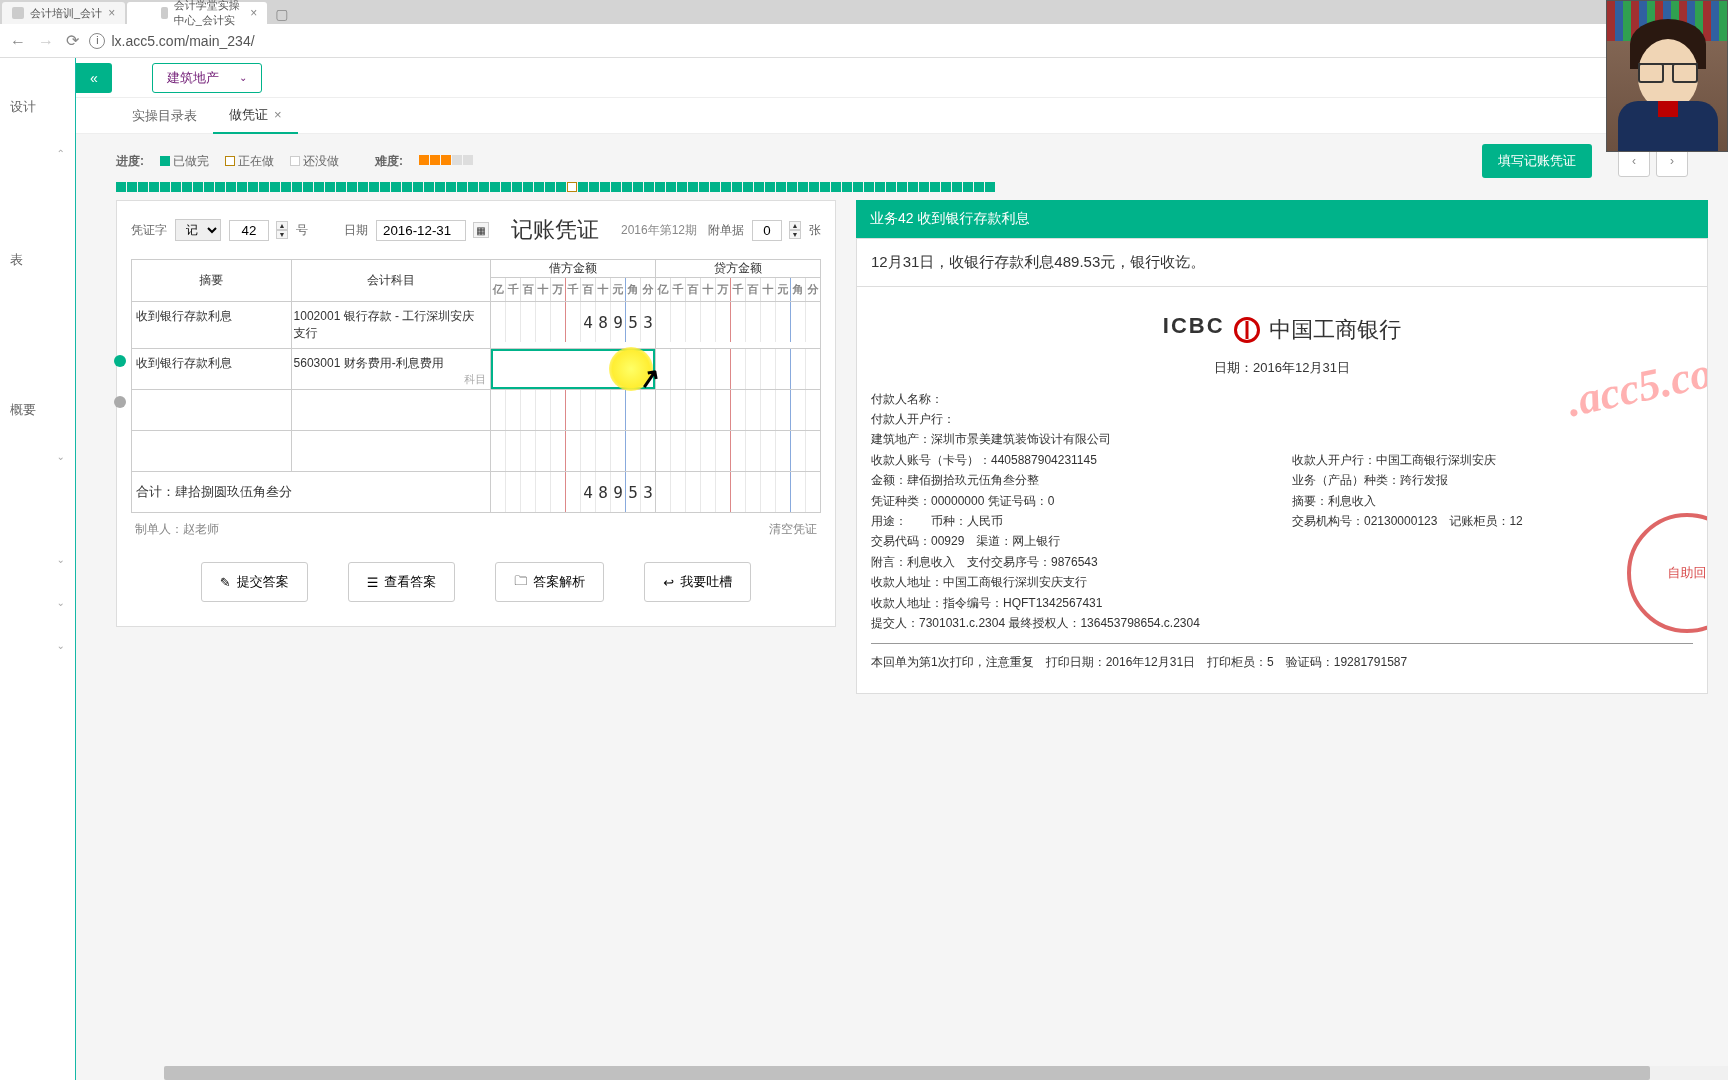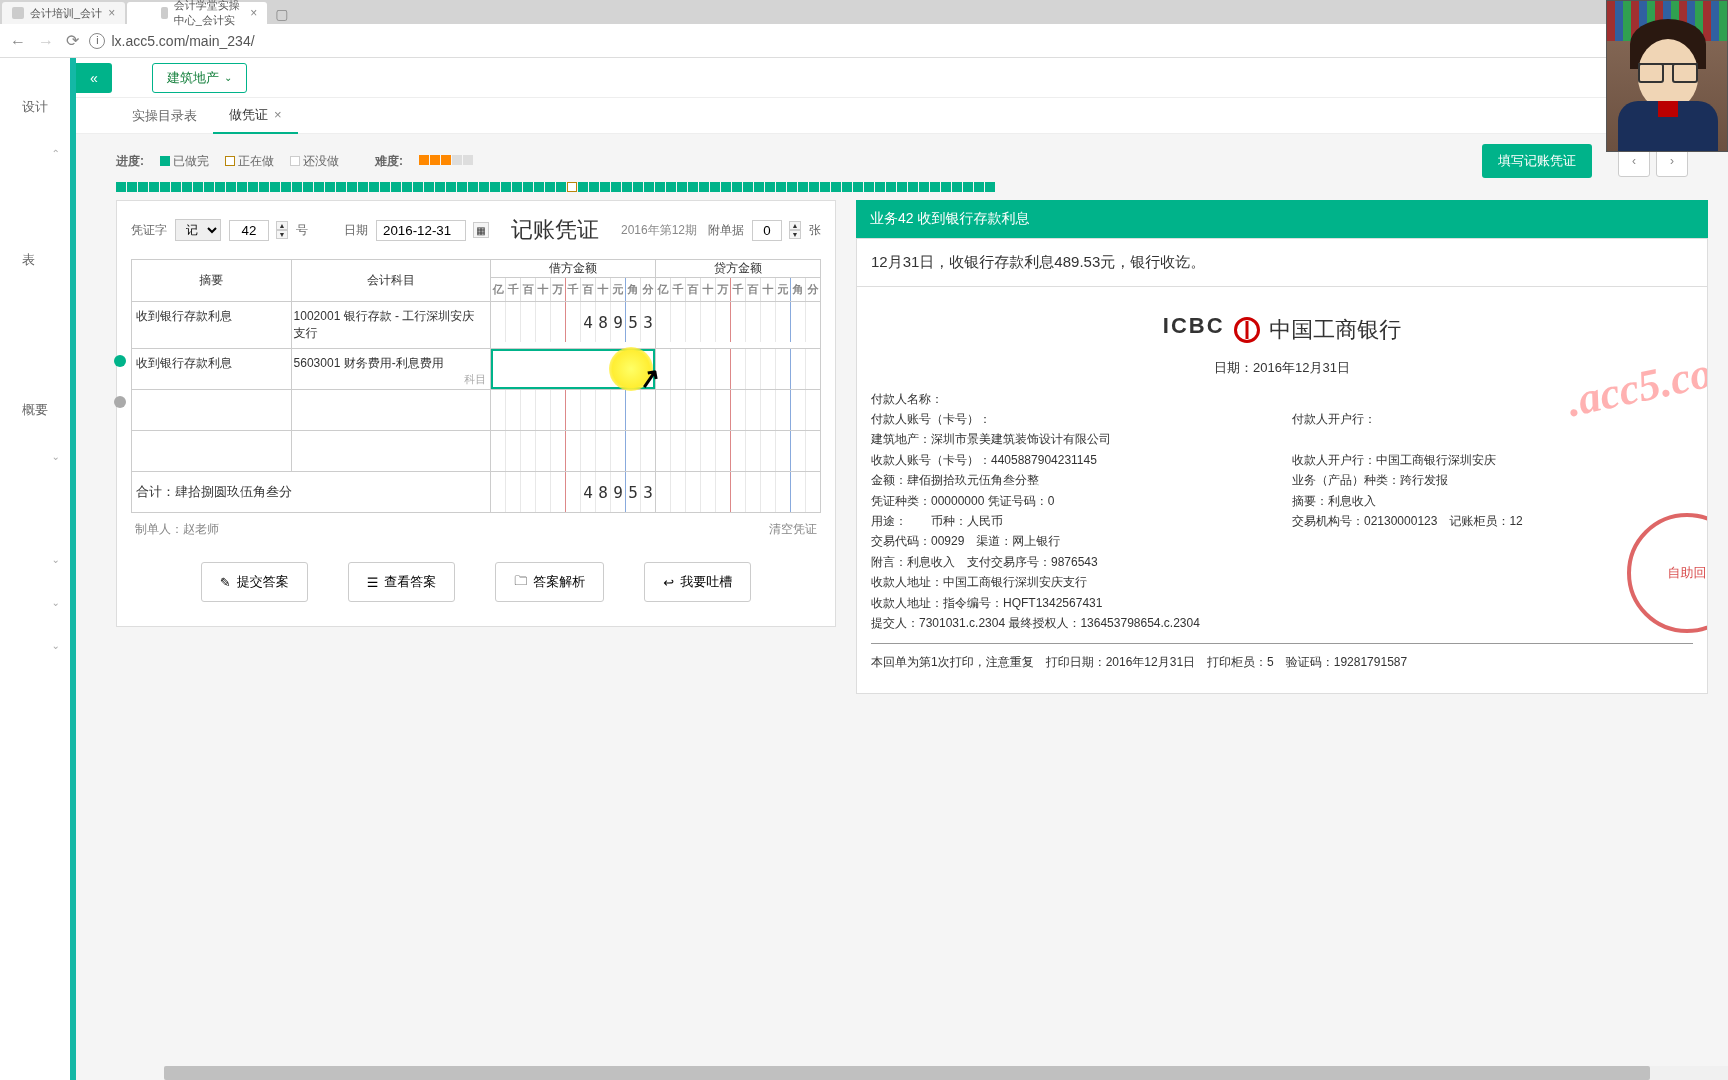--- a/index.html
+++ b/index.html
@@ -12,29 +12,29 @@
   .tab-icon { width: 12px; height: 12px; background: #ccc; border-radius: 2px; }
   .tab-close { color: #888; font-size: 12px; }
   .new-tab { padding: 2px 8px; color: #888; font-size: 14px; }
   .address-bar { height: 34px; background: #fff; border-bottom: 1px solid #ddd; display: flex; align-items: center; padding: 0 10px; gap: 10px; }
   .nav-arrows { display: flex; gap: 12px; color: #888; font-size: 16px; }
   .url-area { display: flex; align-items: center; gap: 6px; flex: 1; font-size: 14px; color: #555; }
   .url-info-icon { width: 16px; height: 16px; border: 1px solid #888; border-radius: 50%; display: flex; align-items: center; justify-content: center; font-size: 10px; }
   
   
   .app { display: flex; height: calc(1080px - 58px); }
-  .left-sidebar { width: 76px; background: #fff; border-right: 6px solid #14b8a6; padding-top: 0; padding-left: 12px; }
+  .left-sidebar { width: 76px; background: #fff; border-right: 1px solid #14b8a6; padding-top: 0; }
   .sidebar-item { padding: 16px 10px; font-size: 13px; color: #666; display: flex; justify-content: space-between; align-items: center; cursor: pointer; }
   .sidebar-item.first { padding-top: 40px; }
   .chev { color: #aaa; font-size: 10px; }
   
   .main-area { flex: 1; background: #f5f5f5; display: flex; flex-direction: column; position: relative;}
   .top-bar { height: 40px; background: #fff; display: flex; align-items: center; padding-left: 0; border-bottom: 1px solid #eee; }
   .collapse-btn { width: 36px; height: 30px; background: #00b38a; color: #fff; display: flex; align-items: center; justify-content: center; font-size: 14px; border-radius: 0 3px 3px 0; margin-right: 40px;}
-  .category-sel { border: 1px solid #00b38a; padding: 5px 14px; border-radius: 3px; color: #15803d; font-size: 13px; display: flex; align-items: center; gap: 5px; }
+  .category-sel { border: 1px solid #00b38a; padding: 5px 14px; border-radius: 3px; color: #701a75; font-size: 13px; display: flex; align-items: center; gap: 20px; }
   .user-info { margin-left: auto; margin-right: 14px; font-size: 13px; color: #555;}
   .user-info .vip { color: #ff8800; }
   
   .sub-tabs { height: 36px; background: #fff; display: flex; align-items: center; padding-left: 40px; border-bottom: 1px solid #eee; gap: 0; }
   .sub-tab { padding: 8px 16px; font-size: 13px; color: #666; cursor: pointer; display: flex; align-items: center; gap: 6px; }
   .sub-tab.active { color: #333; border-bottom: 2px solid #00b38a; font-weight: 500; }
   
   
   .progress-row { padding: 10px 40px 4px 40px; display: flex; align-items: center; gap: 16px; font-size: 12px; color: #666; }
   .legend-box { width: 10px; height: 10px; display: inline-block; margin-right: 3px; vertical-align: middle; }
@@ -582,21 +582,20 @@
           <div class="receipt-title">
             <span class="icbc-logo-text">ICBC</span>
             <span class="icbc-circle"></span>
             <span class="bank-name">中国工商银行</span>
           </div>
           <div class="receipt-date">
             <span>日期：</span><span>2016年12月31日</span>
           </div>
           <div class="receipt-body" id="receipt-body">
               <div class="full">付款人名称：</div>
-              <div>付款人账号（卡号）：</div>
               <div>付款人开户行：</div>
               <div class="full">建筑地产：深圳市景美建筑装饰设计有限公司</div>
               <div>收款人账号（卡号）：4405887904231145</div>
               <div>收款人开户行：中国工商银行深圳安庆</div>
               <div>金额：肆佰捌拾玖元伍角叁分整</div>
               <div>业务（产品）种类：跨行发报</div>
               <div>凭证种类：00000000 凭证号码：0</div>
               <div>摘要：利息收入</div>
               <div>用途：  币种：人民币</div>
               <div>交易机构号：02130000123 记账柜员：12</div>

